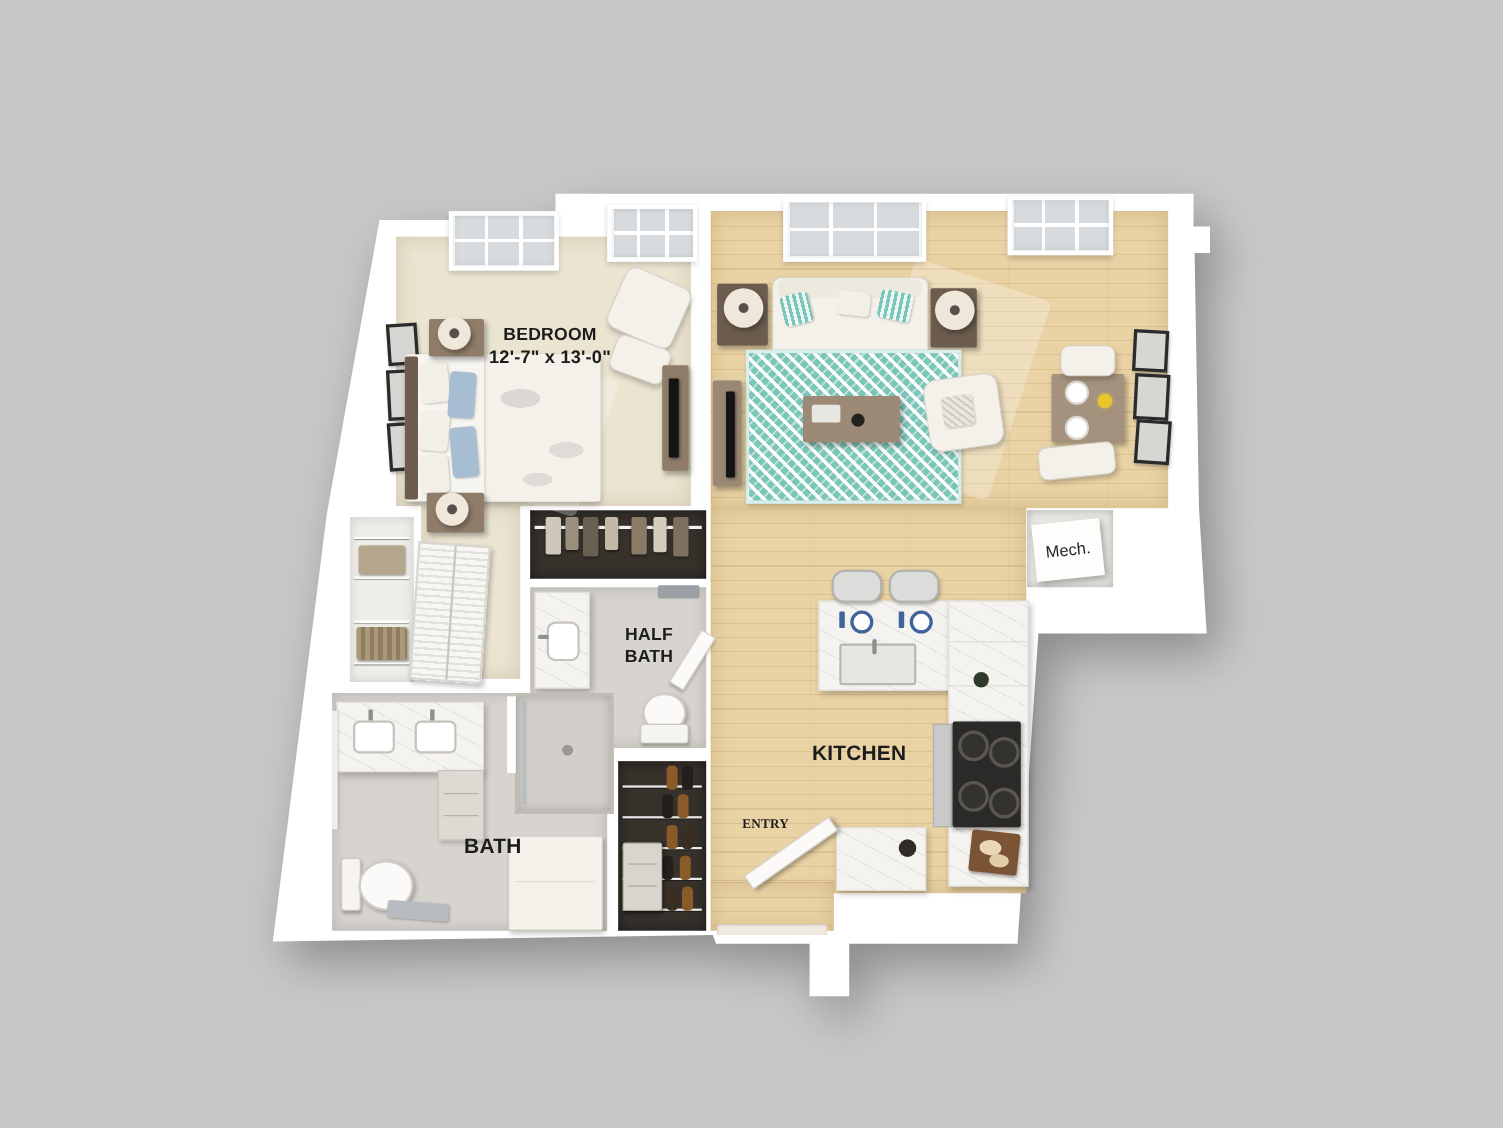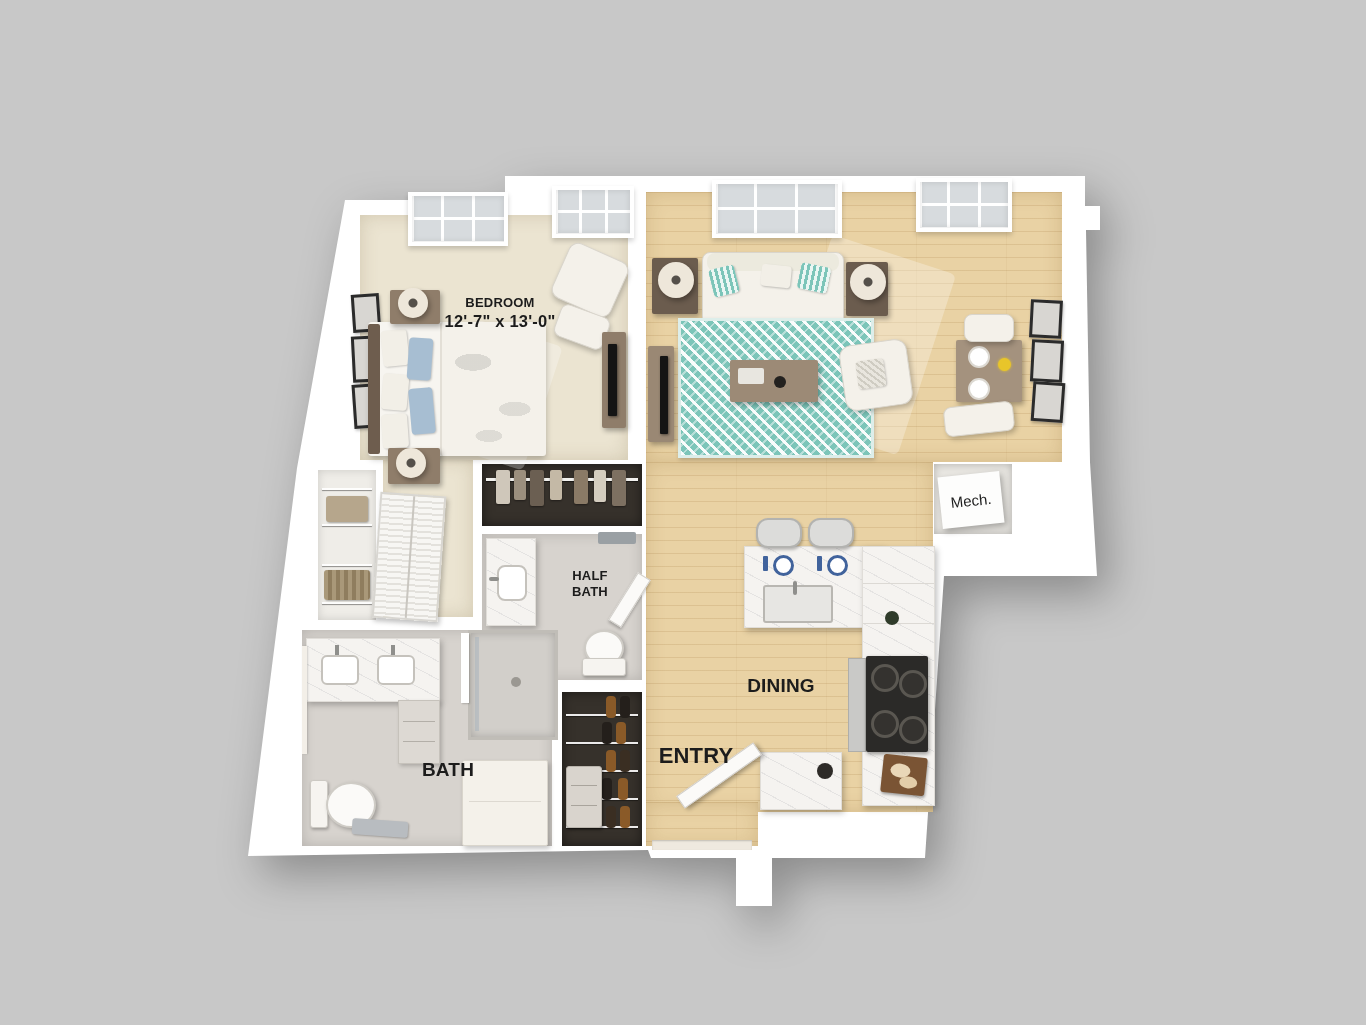--- a/index.html
+++ b/index.html
@@ -74,26 +74,26 @@
   .louvre{background:repeating-linear-gradient(180deg,#f7f6f3 0 4px,#e3e1dc 4px 6px);
     border:2px solid #d8d6d1;box-shadow:2px 3px 5px rgba(0,0,0,.25);}
   .burner{position:absolute;width:22px;height:22px;border:3px solid #5a5751;border-radius:50%;background:#34322f;}
   .stool{background:#dcdcda;border:2px solid #b3b3b0;border-radius:12px;box-shadow:1px 2px 3px rgba(0,0,0,.25);}
   .setting-plate{position:absolute;width:15px;height:15px;border-radius:50%;background:#fff;border:3px solid #41639c;}
   .setting-napkin{position:absolute;width:5px;height:15px;background:#41639c;border-radius:1px;}
   .shoe{position:absolute;width:10px;height:22px;border-radius:4px;}
   .clothes{position:absolute;top:6px;border-radius:2px;box-shadow:0 1px 2px rgba(0,0,0,.4);}
   
   .lbl{position:absolute;color:var(--label_text);font-weight:bold;text-align:center;line-height:1.25;letter-spacing:.2px;}
-  .lbl .lname{display:block;font-size:13px;}
+  .lbl .lname{display:block;font-size:16px;}
   .lbl .ldims{display:block;font-size:16.5px;}
   .lbl-halfbath .lname{white-space:pre-line;}
   .lbl-kitchen{font-size:19px;}
   .lbl-bath{font-size:19px;}
-  .lbl-entry{font-size:22px;}
+  .lbl-entry{font-size:12px;font-family:Liberation Serif, serif;}
   .mech-panel{position:absolute;left:940px;top:474px;width:62px;height:52px;background:#fdfdfc;
     box-shadow:2px 3px 6px rgba(0,0,0,.3);transform:rotate(-6deg);display:flex;align-items:center;justify-content:center;
     font-size:15px;color:#1e1e1e;}
   .mech-alcove{left:934px;top:464px;width:78px;height:70px;background:#e9e7e2;box-shadow:inset 0 0 8px rgba(0,0,0,.25);}
 </style>
 </head>
 <body>
 
 <div class="canvas">
   <div class="plan-wrap">
@@ -289,21 +289,21 @@
   </div>
 
   <div class="abs" style="left:652px;top:840px;width:100px;height:10px;background:#efe9df;box-shadow:inset 0 1px 2px rgba(0,0,0,.2);"></div>
   <div class="abs" style="left:672px;top:768px;width:92px;height:13px;background:#fbfaf8;border:1px solid #d0cdc8;transform:rotate(-35deg);box-shadow:2px 3px 4px rgba(0,0,0,.3);"></div>
 
   <div class="lbl lbl-bedroom" style="left:415px;top:295px;width:170px;">
     <span class="lname">BEDROOM</span>
     <span class="ldims">12'-7" x 13'-0"</span>
   </div>
   <div class="lbl lbl-kitchen" style="left:726px;top:674px;width:110px;">
-    <span>DINING</span>
+    <span>KITCHEN</span>
   </div>
   <div class="lbl lbl-entry" style="left:656px;top:742px;width:80px;">
     <span>ENTRY</span>
   </div>
   <div class="lbl lbl-bath" style="left:406px;top:758px;width:84px;">
     <span>BATH</span>
   </div>
   <div class="lbl lbl-halfbath" style="left:548px;top:568px;width:84px;">
     <span class="lname">HALF
 BATH</span>

